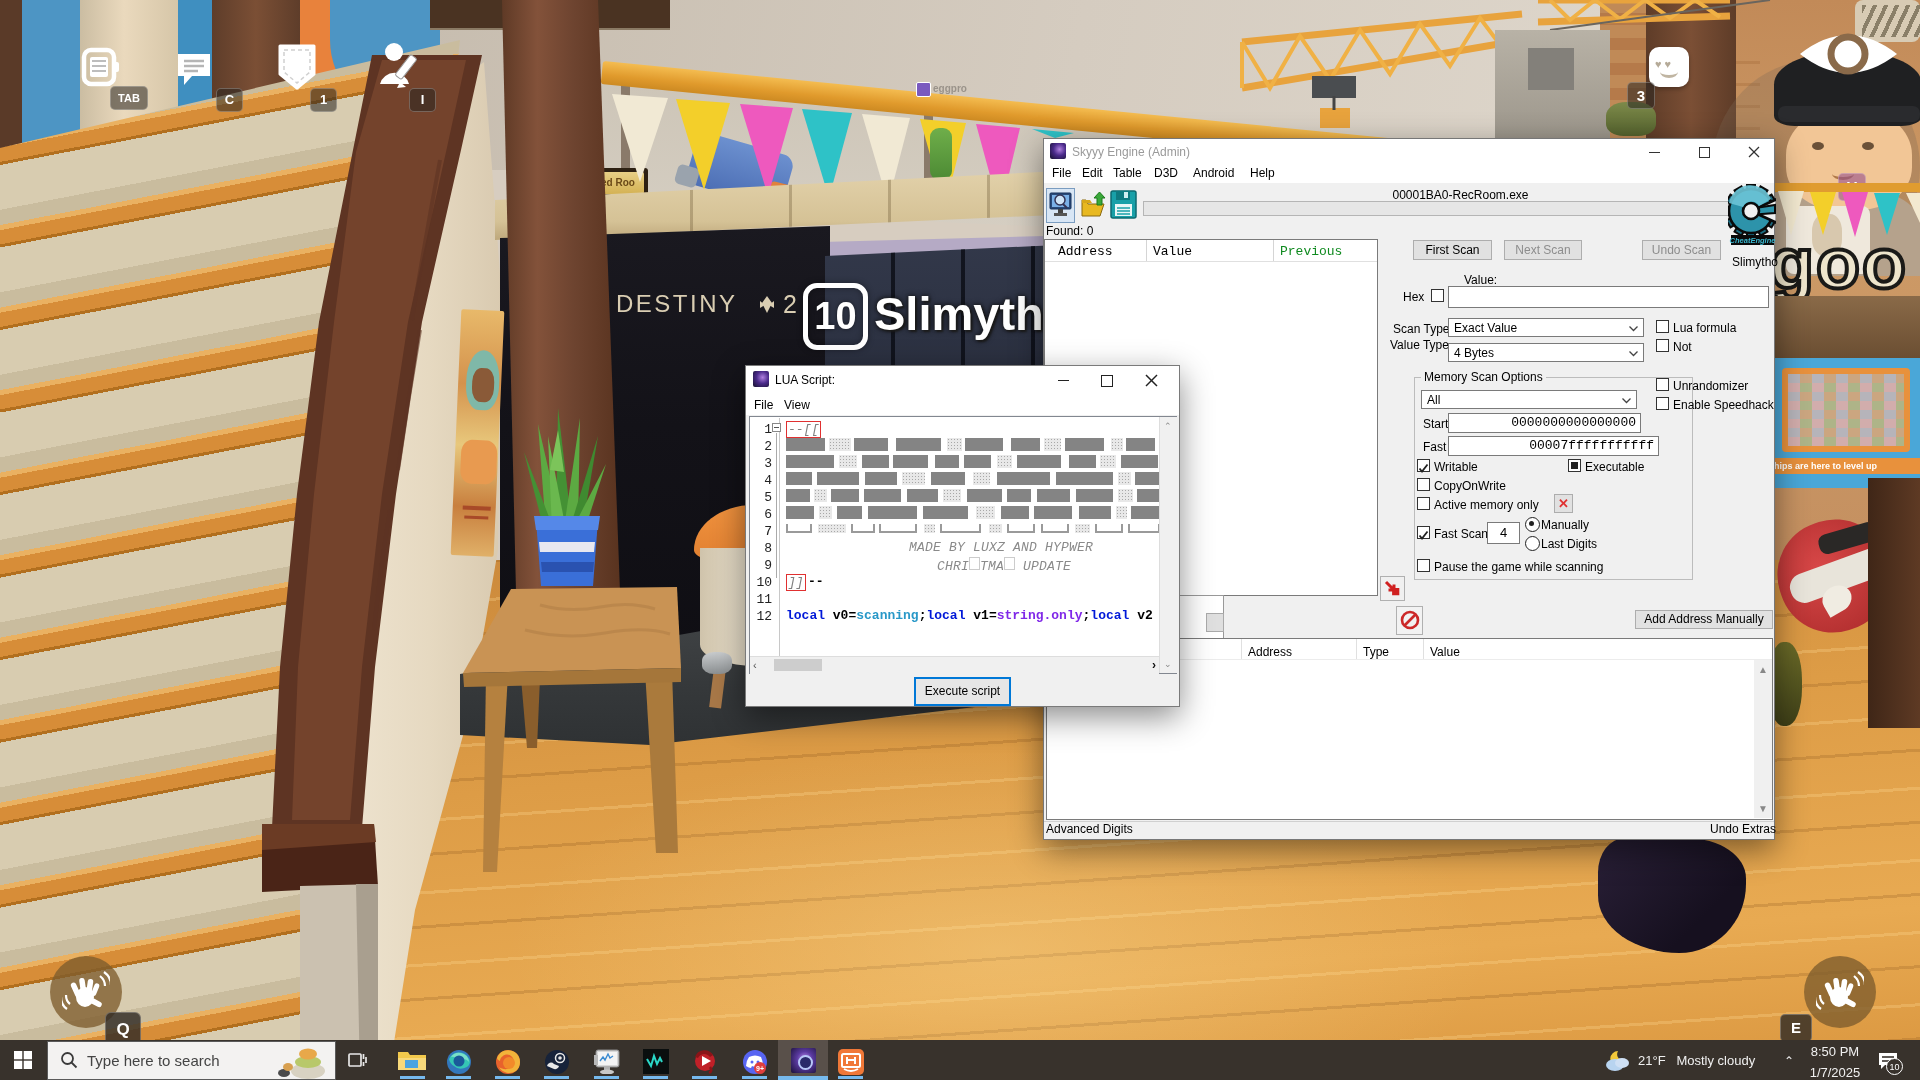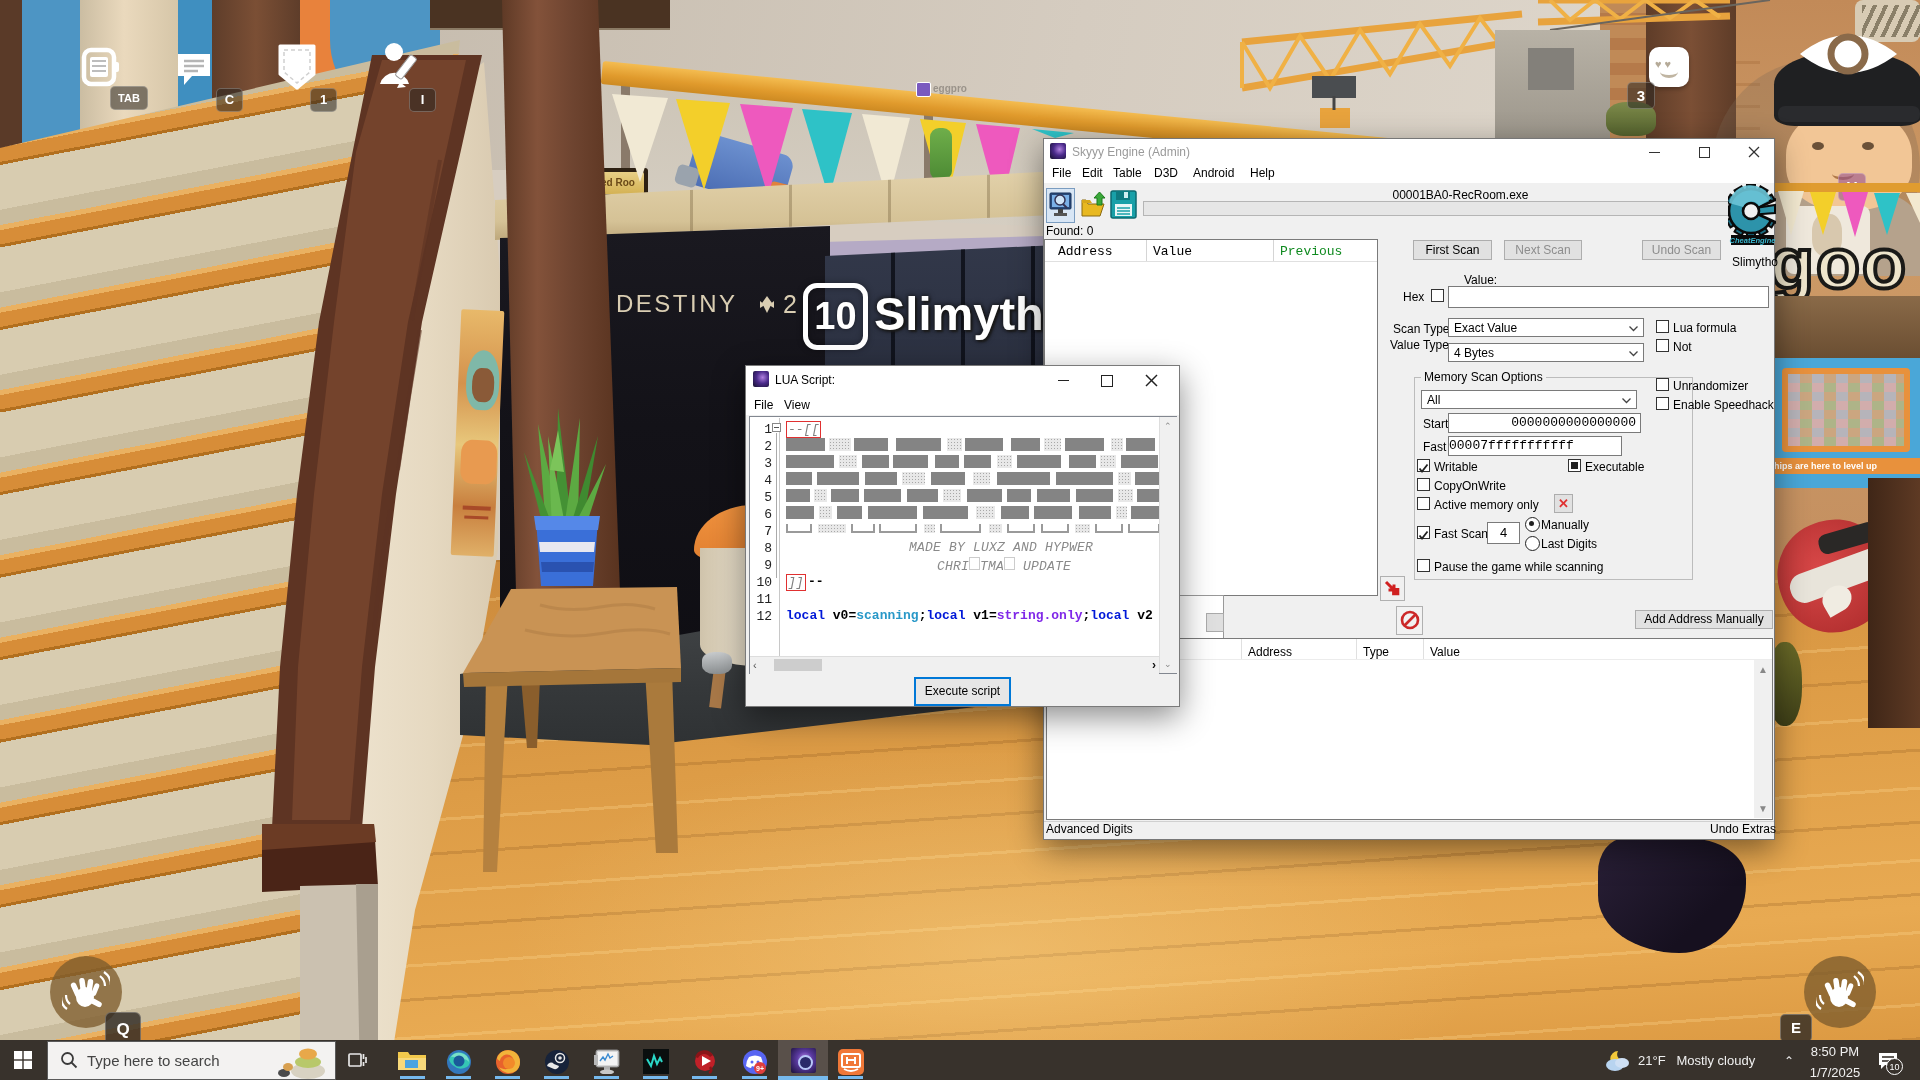--- a/index.html
+++ b/index.html
@@ -391,21 +391,21 @@
   <div class="ab" style="left:377px;top:231px;font-size:12px;color:#000;background:#f0f0f0;padding:0 3px;">Memory Scan Options</div>
   <div class="inp" style="left:377px;top:251px;width:216px;height:19px;">
       <span style="position:absolute;left:5px;top:2px;font-size:12px;">All</span>
       <svg style="position:absolute;right:5px;top:7px;" width="9" height="6">
         <path d="M0.5,0.5 L4.5,4.5 L8.5,0.5" stroke="#444" stroke-width="1.3" fill="none"></path>
       </svg>
     </div>
   <div class="ctext" style="left:379px;top:278px;">Start</div>
   <div class="inp mono" style="left:404px;top:274px;width:193px;height:20px;font-size:13px;text-align:right;line-height:18px;padding-right:4px;">0000000000000000</div>
   <div class="ctext" style="left:379px;top:301px;">Fast</div>
-  <div class="inp mono" style="left:404px;top:297px;width:174px;height:20px;font-size:13px;line-height:18px;padding-right:4px;">00007fffffffffff</div>
+  <div class="inp mono" style="left:404px;top:297px;width:211px;height:20px;font-size:13px;text-align:right;line-height:18px;padding-right:4px;">00007fffffffffff</div>
   <div class="cb" style="left:373px;top:320px;"><svg width="11" height="11" viewBox="0 0 11 11">
         <path d="M1.5,5.5 L4,8.5 L9.5,1.5" stroke="#222" stroke-width="1.8" fill="none"></path>
       </svg></div>
   <div class="ctext" style="left:390px;top:321px;">Writable</div>
   <div class="cb" style="left:524px;top:320px;">
       <div style="position:absolute;left:2px;top:2px;width:7px;height:7px;background:#222;"></div>
     </div>
   <div class="ctext" style="left:541px;top:321px;">Executable</div>
   <div class="cb" style="left:373px;top:339px;"></div>
   <div class="ctext" style="left:390px;top:340px;">CopyOnWrite</div>

